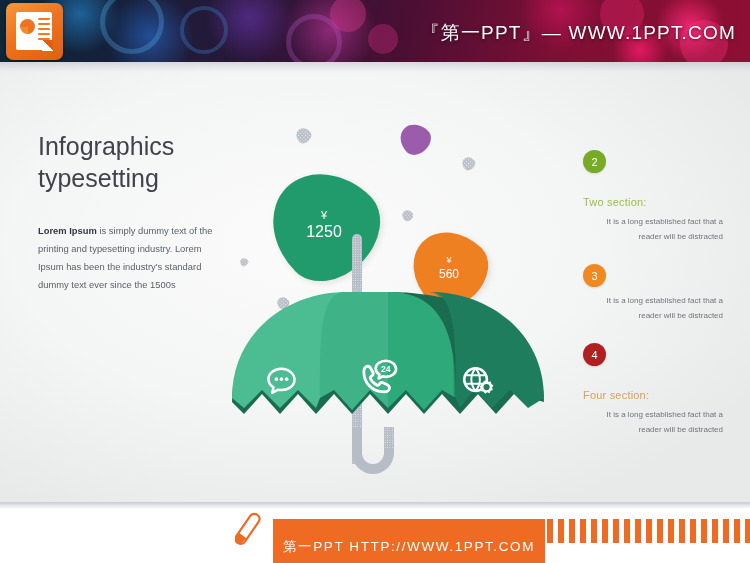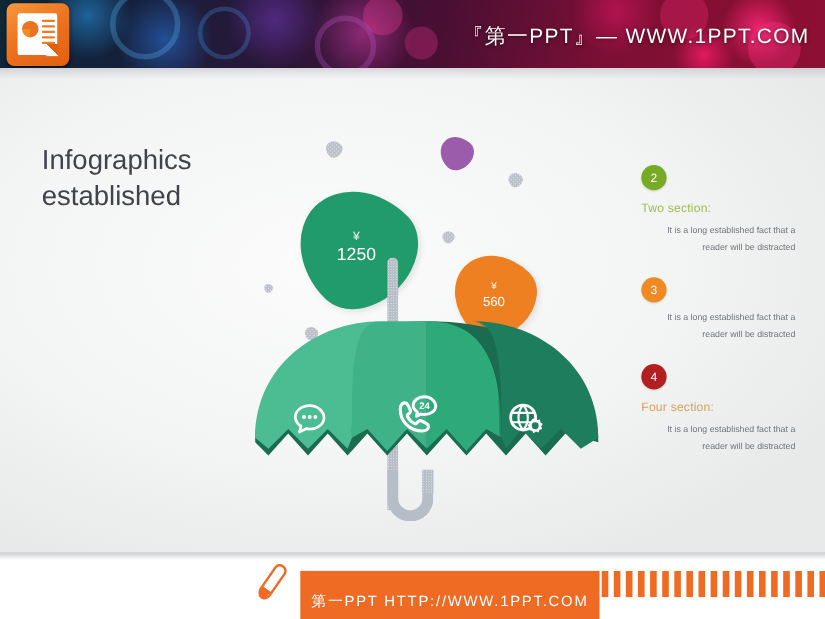--- a/index.html
+++ b/index.html
@@ -237,21 +237,21 @@
   .sec { position: relative; margin-bottom: 20px; }
   .sec-num {
     width: 23px; height: 23px;
     border-radius: 50%;
     color: #ffffff;
     font-size: 11px;
     display: flex; align-items: center; justify-content: center;
     box-shadow: 0 1px 2px rgba(0,0,0,0.12);
   }
   .sec-title {
-    margin-top: 11px;
+    margin-top: 23px;
     font-size: 11px;
     letter-spacing: .2px;
   }
   .sec-body {
     margin-top: 6px;
     font-size: 8px;
     line-height: 15px;
     color: #70757b;
     width: 140px;
     text-align: right;
@@ -328,21 +328,22 @@
           <i></i>
           <i></i>
       </div>
     </div>
 
     <div class="brand-text">『第一PPT』— WWW.1PPT.COM</div>
   </div>
 
   <div class="stage">
 
-    <div class="headline">Infographics established</div>
+    <div class="headline">Infographics typesetting</div>
+    <div class="paragraph"><b>Lorem Ipsum</b><span> is simply dummy text of the printing and typesetting industry. Lorem Ipsum has been the industry's standard dummy text ever since the 1500s</span></div>
 
     <div class="minidrop md1"></div>
     <div class="minidrop md2"></div>
     <div class="minidrop md3"></div>
     <div class="minidrop md4"></div>
     <div class="minidrop md5"></div>
     <div class="drop drop-purple"></div>
 
     <div class="drop drop-green">
       <div class="drop-inner">

